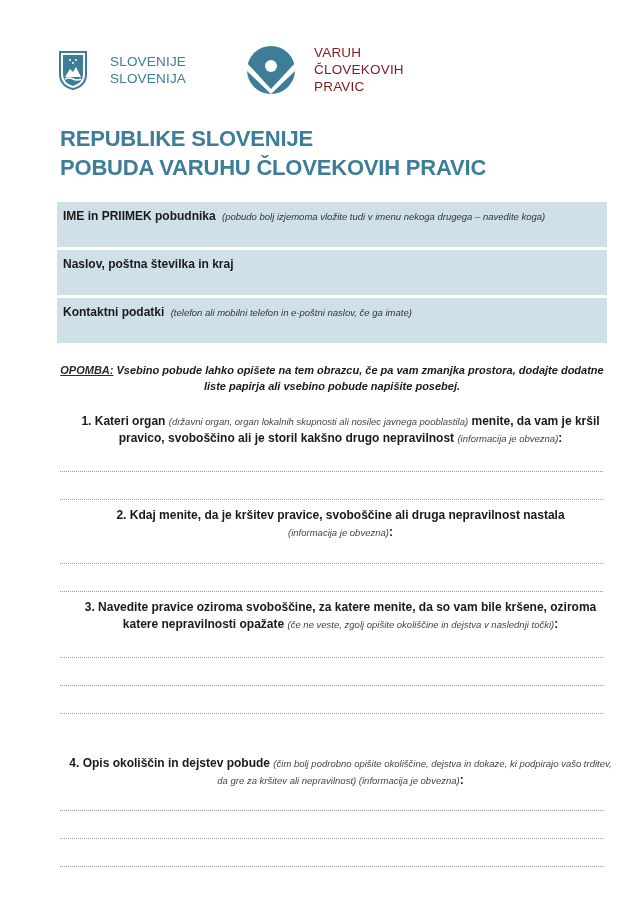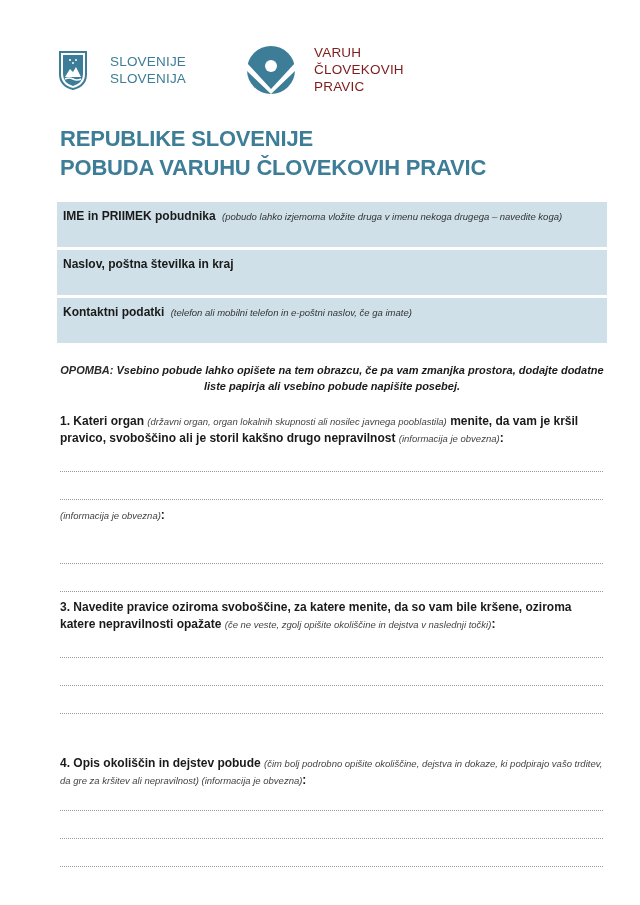--- a/index.html
+++ b/index.html
@@ -12,22 +12,22 @@
   .org2 { font-size: 13.5px; line-height: 17px; color: #7f1d1d; letter-spacing: 0.2px; }
   .title { position: absolute; top: 124px; left: 60px; font-size: 22px; font-weight: bold;
            line-height: 29px; color: #3d7d97; letter-spacing: -0.2px; }
   .title div { white-space: nowrap; }
   .boxes { position: absolute; top: 202px; left: 57px; width: 550px; }
   .box { background: #cfe0e8; height: 45px; margin-bottom: 3px; padding: 7px 6px 0 6px; box-sizing: border-box; font-size: 12px; }
   .box .lbl { font-weight: bold; }
   .box .hint { font-style: italic; font-size: 9.5px; color: #333; margin-left: 3px; }
   .note { position: absolute; top: 362px; left: 57px; width: 550px; text-align: center; font-size: 11px;
           font-style: italic; font-weight: bold; line-height: 16px; color: #1a1a1a; }
-  .note .key { color: #2a2a2a; margin-top: 43px; }
-  .q { position: absolute; left: 60px; width: 545px; font-size: 12px; font-weight: bold; line-height: 17px; }
+  .note .key { text-decoration: underline; color: #2a2a2a; margin-top: 43px; }
+  .q { position: absolute; left: 68px; width: 545px; font-size: 12px; font-weight: bold; line-height: 17px; text-align: center; }
   .q .hint { font-weight: normal; font-style: italic; font-size: 9.5px; color: #444; }
   .line { position: absolute; left: 60px; width: 543px; border-top: 1px dotted #9a9a9a; height: 0; }
 </style>
 </head>
 <body>
 
 <div class="logo-row">
   <svg class="coat" viewBox="0 0 30 40">
     <path d="M2 2 H28 V24 Q28 36 15 39 Q2 36 2 24 Z" fill="#ffffff" stroke="#3d7d97" stroke-width="2"></path>
     <path d="M5 5 H25 V24 Q25 33 15 36 Q5 33 5 24 Z" fill="#3d7d97"></path>
@@ -54,21 +54,21 @@
 </div>
 
 <div class="title">
   <div>REPUBLIKE SLOVENIJE</div>
   <div>POBUDA VARUHU ČLOVEKOVIH PRAVIC</div>
 </div>
 
 <div class="boxes">
   <div class="box">
     <span class="lbl">IME in PRIIMEK pobudnika</span>
-    <span class="hint">(pobudo lahko izjemoma vložite druga v imenu nekoga drugega – navedite koga)</span>
+    <span class="hint">(pobudo bolj izjemoma vložite tudi v imenu nekoga drugega – navedite koga)</span>
   </div>
   <div class="box">
     <span class="lbl">Naslov, poštna številka in kraj</span>
   </div>
   <div class="box">
     <span class="lbl">Kontaktni podatki</span>
     <span class="hint">(telefon ali mobilni telefon in e-poštni naslov, če ga imate)</span>
   </div>
 </div>
 
@@ -76,20 +76,21 @@
   <span class="key">OPOMBA:</span><span> Vsebino pobude lahko opišete na tem obrazcu, če pa vam zmanjka prostora, dodajte dodatne liste papirja ali vsebino pobude napišite posebej.</span>
 </div>
 
 <div class="q" style="top:413px">
   <span>1. Kateri organ </span><span class="hint">(državni organ, organ lokalnih skupnosti ali nosilec javnega pooblastila)</span><span> menite, da vam je kršil pravico, svoboščino ali je storil kakšno drugo nepravilnost </span><span class="hint">(informacija je obvezna)</span><span>:</span>
 </div>
 <div class="line" style="top:471px"></div>
 <div class="line" style="top:499px"></div>
 
 <div class="q" style="top:507px">
+  <div>2. Kdaj menite, da je kršitev pravice, svoboščine ali druga nepravilnost nastala</div>
   <span class="hint">(informacija je obvezna)</span><span>:</span>
 </div>
 <div class="line" style="top:563px"></div>
 <div class="line" style="top:591px"></div>
 
 <div class="q" style="top:599px">
   <span>3. Navedite pravice oziroma svoboščine, za katere menite, da so vam bile kršene, oziroma katere nepravilnosti opažate </span><span class="hint">(če ne veste, zgolj opišite okoliščine in dejstva v naslednji točki)</span><span>:</span>
 </div>
 <div class="line" style="top:657px"></div>
 <div class="line" style="top:685px"></div>

